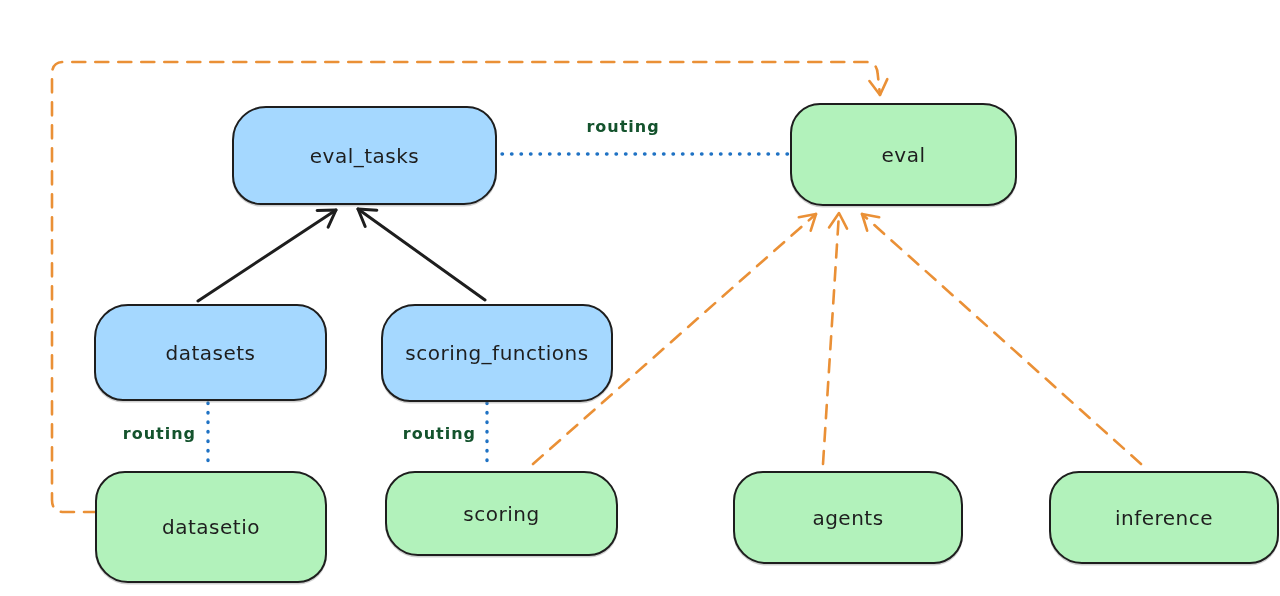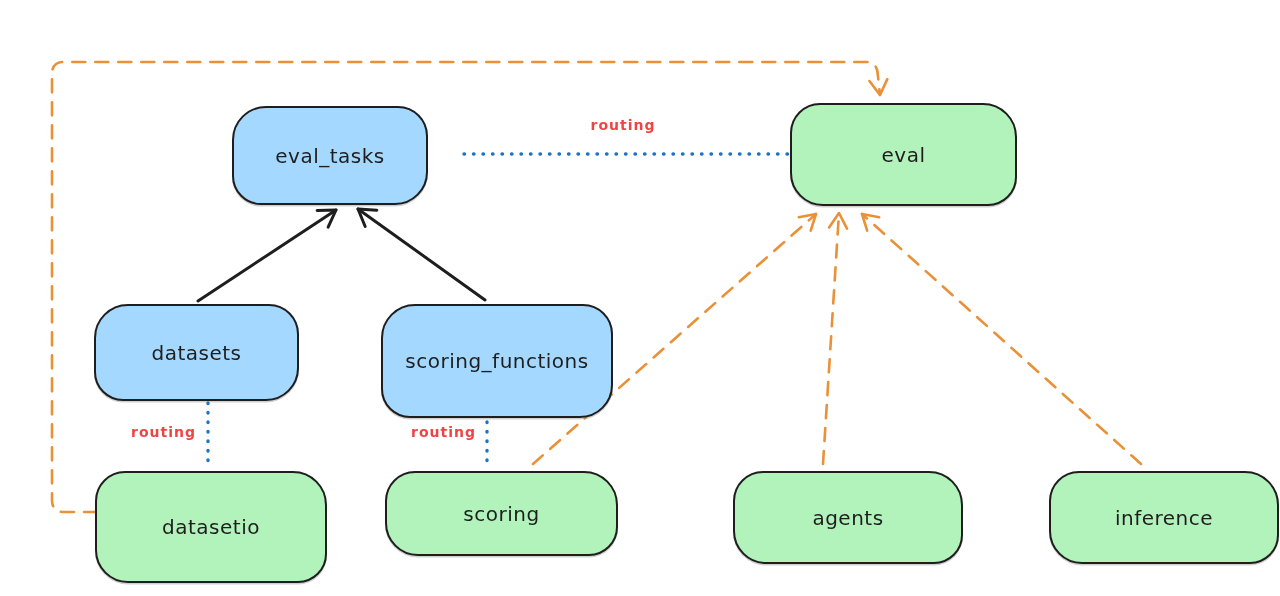--- a/index.html
+++ b/index.html
@@ -24,33 +24,33 @@
     align-items: center;
     justify-content: center;
     font-size: 20px;
     color: #1e1e1e;
     letter-spacing: 0.5px;
     box-shadow: 0 1.5px 0 rgba(120,120,120,0.35);
   }
   .node.blue  { background: #a5d8ff; border-radius: 34px 30px 33px 29px; }
   .node.green { background: #b2f2bb; border-radius: 30px 34px 29px 33px; }
 
-  .n-eval-tasks        { left: 232px; top: 106px; width: 196px; height: 99px; text-align: right; }
+  .n-eval-tasks        { left: 232px; top: 106px; width: 265px; height: 99px; text-align: right; }
   .n-eval              { left: 790px; top: 103px; width: 227px; height: 103px; text-align: right; }
-  .n-datasets          { left:  94px; top: 304px; width: 205px; height: 97px; }
-  .n-scoring-functions { left: 381px; top: 304px; width: 232px; height: 114px; justify-content: center; }
+  .n-datasets          { left:  94px; top: 304px; width: 233px; height: 97px; }
+  .n-scoring-functions { left: 381px; top: 304px; width: 232px; height: 98px; justify-content: center; }
   .n-datasetio         { left:  95px; top: 471px; width: 232px; height: 112px; }
   .n-scoring           { left: 385px; top: 471px; width: 233px; height: 85px; }
   .n-agents            { left: 708px; top: 471px; width: 230px; height: 93px; margin-left: 25px; }
   .n-inference         { left: 1022px; top: 471px; width: 230px; height: 93px; margin-left: 27px; }
 
   .edge-label {
     position: absolute;
-    color: #ef4444;
-    font-size: 14px;
+    color: #14532d;
+    font-size: 16px;
     font-weight: bold;
     letter-spacing: 1px;
   }
   .el-top    { left: 578px; top: 117px; width: 90px; text-align: center; }
   .el-left   { left: 108px; top: 424px; width: 88px; text-align: right; }
   .el-mid    { left: 392px; top: 424px; width: 84px; text-align: right; }
 </style>
 </head>
 <body>
 

